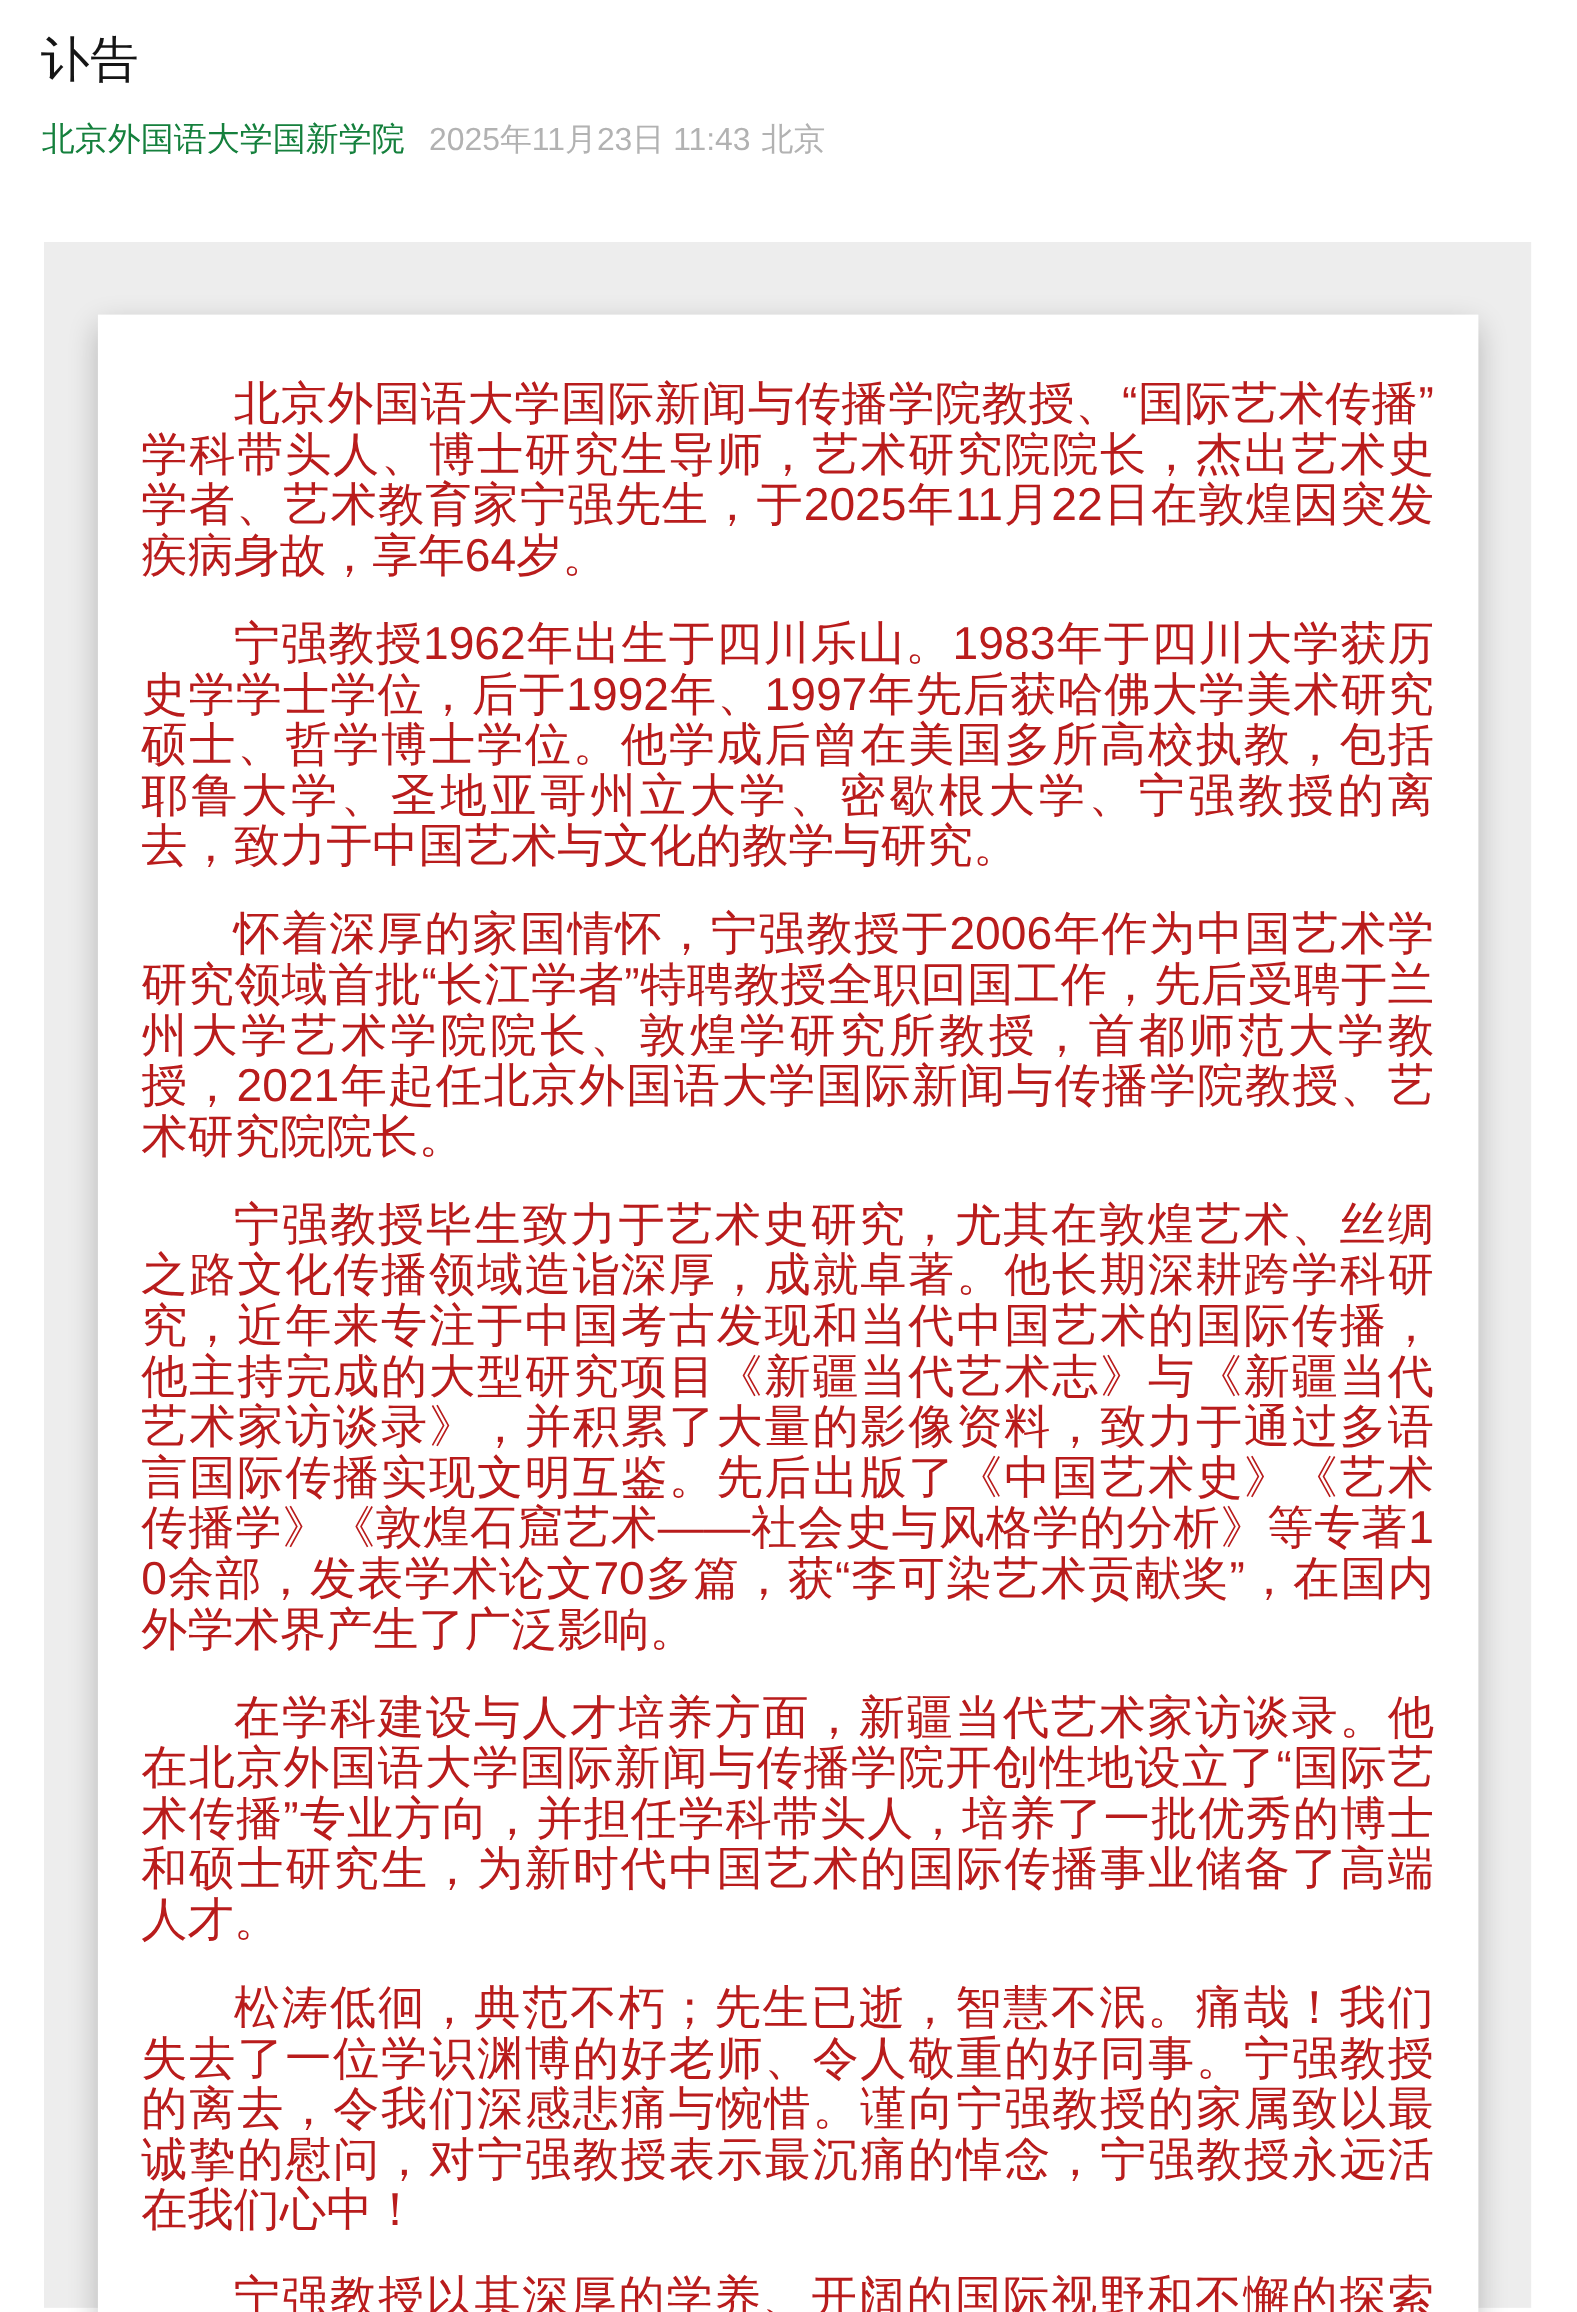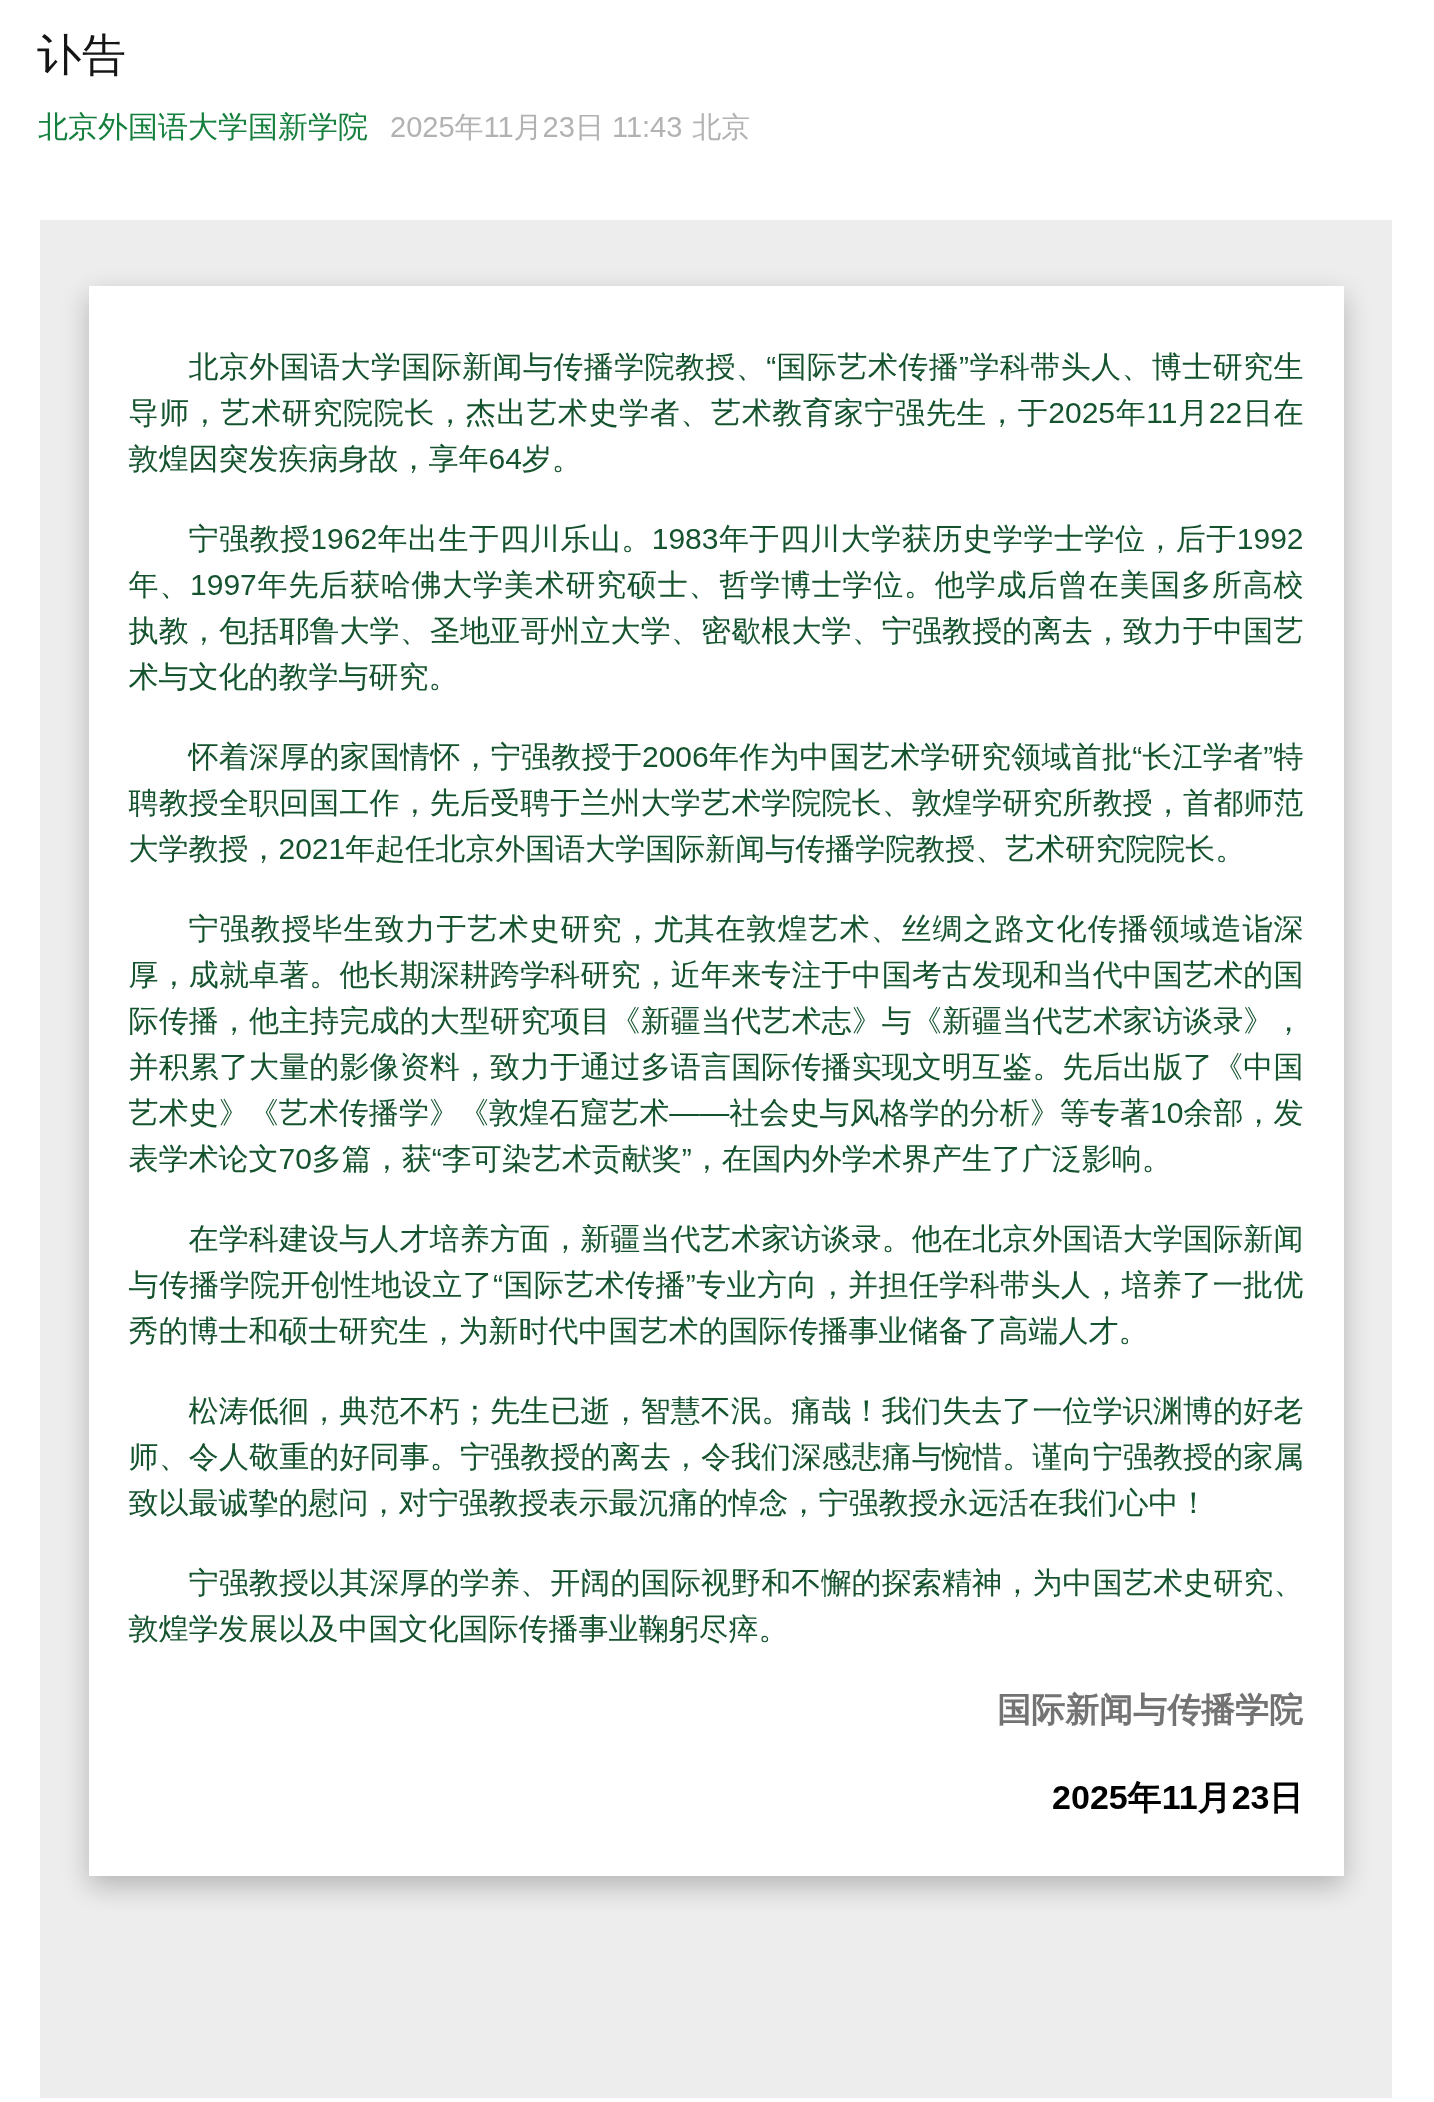--- a/index.html
+++ b/index.html
@@ -53,23 +53,23 @@
   .notice-card {
     width: 1255px;
     margin: 0 auto;
     background: #ffffff;
     box-shadow: 0 10px 26px rgba(0, 0, 0, 0.24);
     box-sizing: border-box;
     padding: 58px 40px 56px 40px;
   }
   .notice-card p {
     margin: 0 0 34px 0;
-    font-size: 30px;
+    font-size: 42px;
     line-height: 46px;
-    color: #14532d;
+    color: #b91c1c;
     text-align: justify;
     text-indent: 2em;
     word-break: break-all;
   }
   .signature {
     margin-top: 30px;
     text-align: right;
     font-size: 34px;
     line-height: 46px;
     font-weight: 700;

